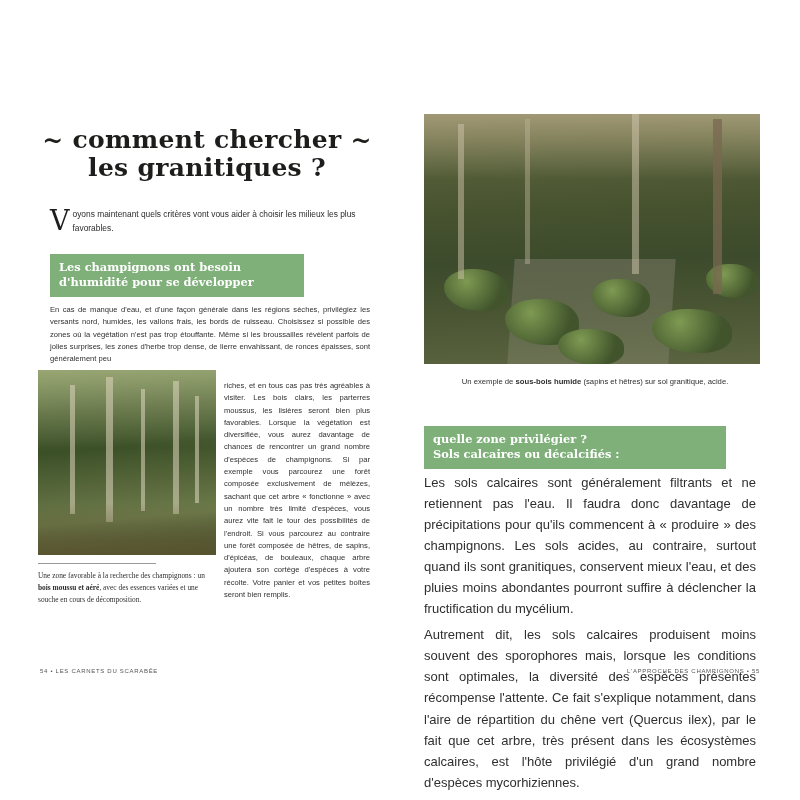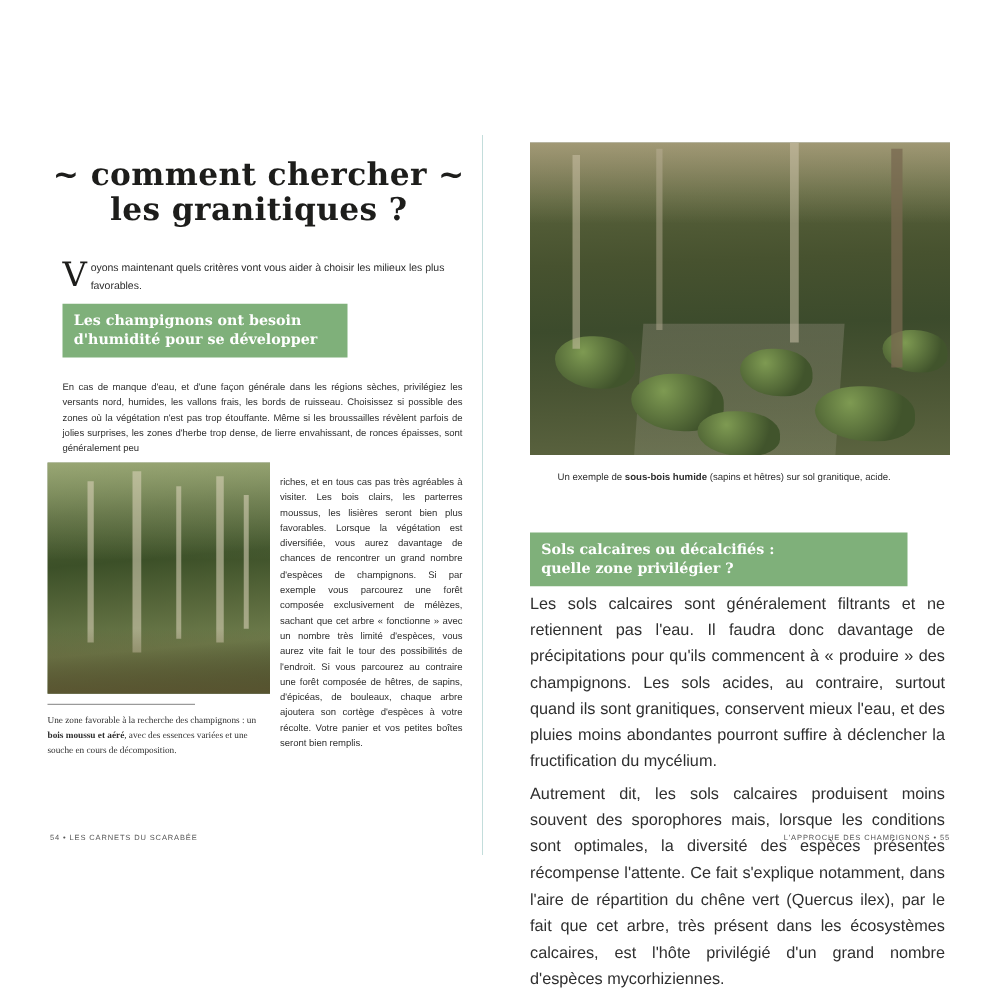--- a/index.html
+++ b/index.html
@@ -93,22 +93,22 @@
     font-family: "DejaVu Serif", serif;
     font-weight: bold;
     font-size: 11.4px;
     line-height: 1.32;
     padding: 6px 9px 7px 9px;
     box-sizing: border-box;
   }
   .green-head.left {
     position: absolute;
     left: 22px;
-    top: 135px;
-    width: 228px;
+    top: 146px;
+    width: 254px;
   }
   .green-head.right {
     position: absolute;
     left: 12px;
     top: 318px;
     width: 302px;
   }
 
   
   .body-text {
@@ -204,21 +204,21 @@
 
   
   .caption-right {
     position: absolute;
     left: 34px;
     top: 268px;
     width: 298px;
     font-size: 7.7px;
     line-height: 1.5;
     color: #2f2f2f;
-    text-align: left;
+    text-align: center;
   }
   .caption-right b { font-weight: bold; }
 
   
   .rb {
     position: absolute;
     left: 12px;
     top: 352px;
     width: 332px;
     font-size: 13px;
@@ -305,22 +305,22 @@
         <div style="position:absolute;left:30%;top:2%;width:5px;height:58%;background:rgba(190,180,155,.45);"></div>
         <div style="position:absolute;left:62%;top:0%;width:7px;height:64%;background:rgba(210,200,175,.5);"></div>
         <div style="position:absolute;left:86%;top:2%;width:9px;height:70%;background:rgba(120,104,80,.75);"></div>
       </div>
 
       <div class="caption-right">
         <span>Un exemple de </span><b>sous-bois humide</b><span> (sapins et hêtres) sur sol granitique, acide.</span>
       </div>
 
       <div class="green-head right">
+        <div>quelle zone privilégier ?</div>
         <div>Sols calcaires ou décalcifiés :</div>
-        <div>quelle zone privilégier ?</div>
       </div>
 
       <div class="rb">
         <p>Les sols calcaires sont généralement filtrants et ne retiennent pas l'eau. Il faudra donc davantage de précipitations pour qu'ils commencent à « produire » des champignons. Les sols acides, au contraire, surtout quand ils sont granitiques, conservent mieux l'eau, et des pluies moins abondantes pourront suffire à déclencher la fructification du mycélium.</p>
         <p>Autrement dit, les sols calcaires produisent moins souvent des sporophores mais, lorsque les conditions sont optimales, la diversité des espèces présentes récompense l'attente. Ce fait s'explique notamment, dans l'aire de répartition du chêne vert (Quercus ilex), par le fait que cet arbre, très présent dans les écosystèmes calcaires, est l'hôte privilégié d'un grand nombre d'espèces mycorhiziennes.</p>
       </div>
 
       <div class="footer right">L'APPROCHE DES CHAMPIGNONS • 55</div>
     </div>
 

